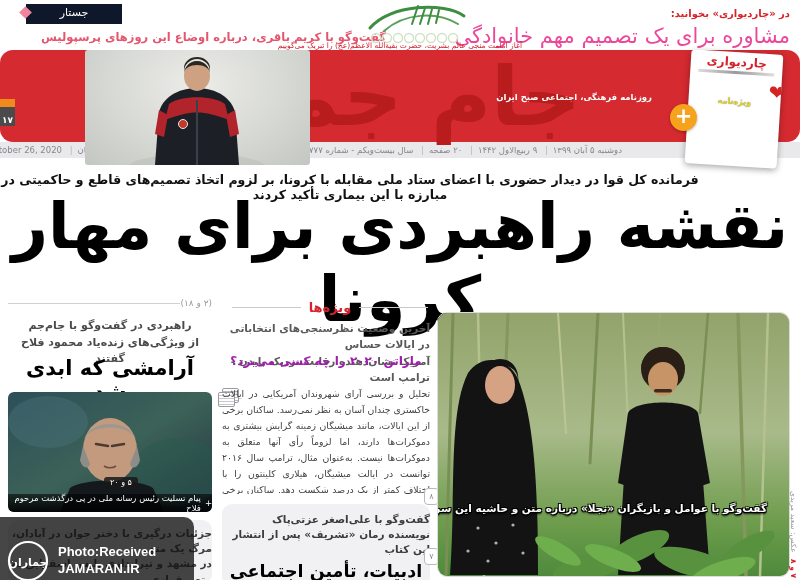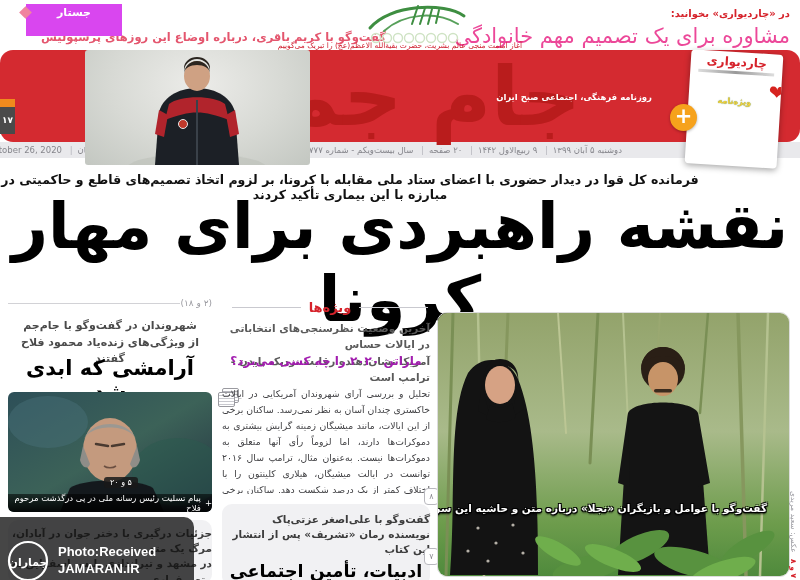--- a/index.html
+++ b/index.html
@@ -1,22 +1,22 @@
 <!DOCTYPE html>
 <html lang="fa" dir="rtl"><head>
 <meta charset="utf-8">
 <style>
   html,body{margin:0;padding:0;background:#fff;}
   body{width:800px;height:580px;position:relative;overflow:hidden;
        font-family:"DejaVu Sans",sans-serif;direction:rtl;}
   .abs{position:absolute;}
 
   
-  .ribbon{left:26px;top:4px;width:96px;height:32px;background:#d946ef;color:#fff;
-          font-size:11px;font-weight:bold;text-align:center;line-height:17px;z-index:6;}
+  .ribbon{left:26px;top:4px;width:96px;height:20px;background:#0f172a;color:#fff;
+          font-size:11px;font-weight:normal;text-align:center;line-height:17px;z-index:6;}
   .ribbon::after{content:"";position:absolute;left:-5px;top:4px;width:9px;height:9px;
           background:#f0849f;transform:rotate(45deg);}
   .tl-kicker{top:30px;right:414px;white-space:nowrap;font-size:11.5px;font-weight:bold;color:#e4566e;}
   .tl-headline{top:46px;right:408px;white-space:nowrap;font-size:19px;font-weight:bold;color:#0d0d0d;letter-spacing:-.5px;}
   .tr-kicker{top:8px;right:10px;white-space:nowrap;font-size:10px;font-weight:bold;color:#d6232b;}
   .tr-headline{top:24px;right:10px;white-space:nowrap;font-size:21px;font-weight:normal;color:#ec4899;}
   .emblem{left:362px;top:0;width:110px;height:44px;}
   .emblem-caption{left:326px;top:41px;width:196px;font-size:7.5px;
           color:#cf2030;white-space:nowrap;}
 
@@ -37,21 +37,21 @@
         background:linear-gradient(180deg,#bfe0ea 0%,#d9ecd8 55%,#5f9c45 80%,#3f7d33 100%);}
   .supp-heart{position:absolute;left:50%;top:2px;transform:translateX(-50%);color:#d6231f;font-size:20px;}
   .supp-foot{display:block;text-align:center;color:#f4d23c;font-size:8px;font-weight:bold;
         margin-top:2px;text-shadow:0 0 1px #2f6b28;}
   .plus-badge{left:670px;top:104px;width:27px;height:27px;border-radius:50%;background:#f6a21c;
         color:#fff;font-size:21px;font-weight:bold;text-align:center;line-height:25px;z-index:6;
         box-shadow:0 1px 3px rgba(0,0,0,.3);}
 
   
   .edge-orange{left:0;top:99px;width:15px;height:8px;background:#f08a1d;z-index:6;}
-  .edge-badge{left:0;top:107px;width:15px;height:27px;background:#4a4a4a;color:#fff;font-size:9px;
+  .edge-badge{left:0;top:107px;width:15px;height:19px;background:#4a4a4a;color:#fff;font-size:9px;
         text-align:center;line-height:27px;z-index:6;font-weight:bold;}
 
   
   .bagheri{left:85px;top:50px;width:225px;height:115px;z-index:3;
         background:radial-gradient(ellipse at 50% 30%,#ecece9 0%,#d7d9d4 55%,#c3c7c1 100%);
         border-radius:3px;}
 
   
   .datestrip{left:0;top:142px;width:800px;height:16px;background:#e9e9ec;z-index:0;}
   .dl{position:absolute;right:178px;top:145px;font-size:8.5px;color:#86868c;white-space:nowrap;}
@@ -193,21 +193,21 @@
 </div>
 
 <div class="abs lead-kicker">فرمانده کل قوا در دیدار حضوری با اعضای ستاد ملی مقابله با کرونا، بر لزوم اتخاذ تصمیم‌های قاطع و حاکمیتی در مبارزه با این بیماری تأکید کردند</div>
 <div class="abs lead-headline">نقشه راهبردی برای مهار کرونا</div>
 
 <div class="abs lc-top">
   <span class="pref">(۲ و ۱۸)</span>
   <span class="hline"></span>
 </div>
 <div class="abs lc-kicker">
-  <span>شهروندان در گفت‌وگو با جام‌جم</span><br>
+  <span>راهبردی در گفت‌وگو با جام‌جم</span><br>
   <span>از ویژگی‌های زنده‌یاد محمود فلاح گفتند</span>
 </div>
 <div class="abs lc-headline">آرامشی که ابدی شد</div>
 
 <div class="abs fallah">
   <svg width="204" height="120" viewBox="0 0 204 120">
     <defs>
       <linearGradient id="fb" x1="0" y1="0" x2="1" y2="1">
         <stop offset="0" stop-color="#2d4f58"></stop>
           <stop offset=".5" stop-color="#3c6258"></stop>

